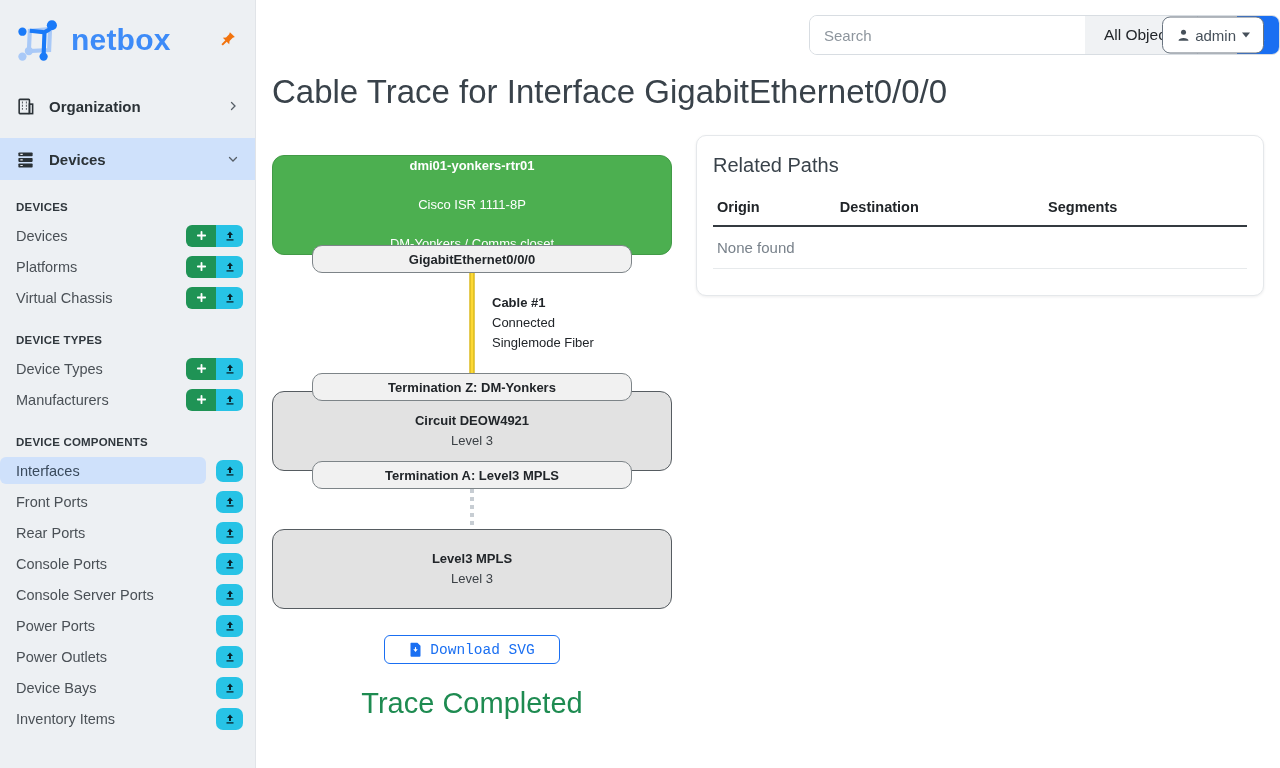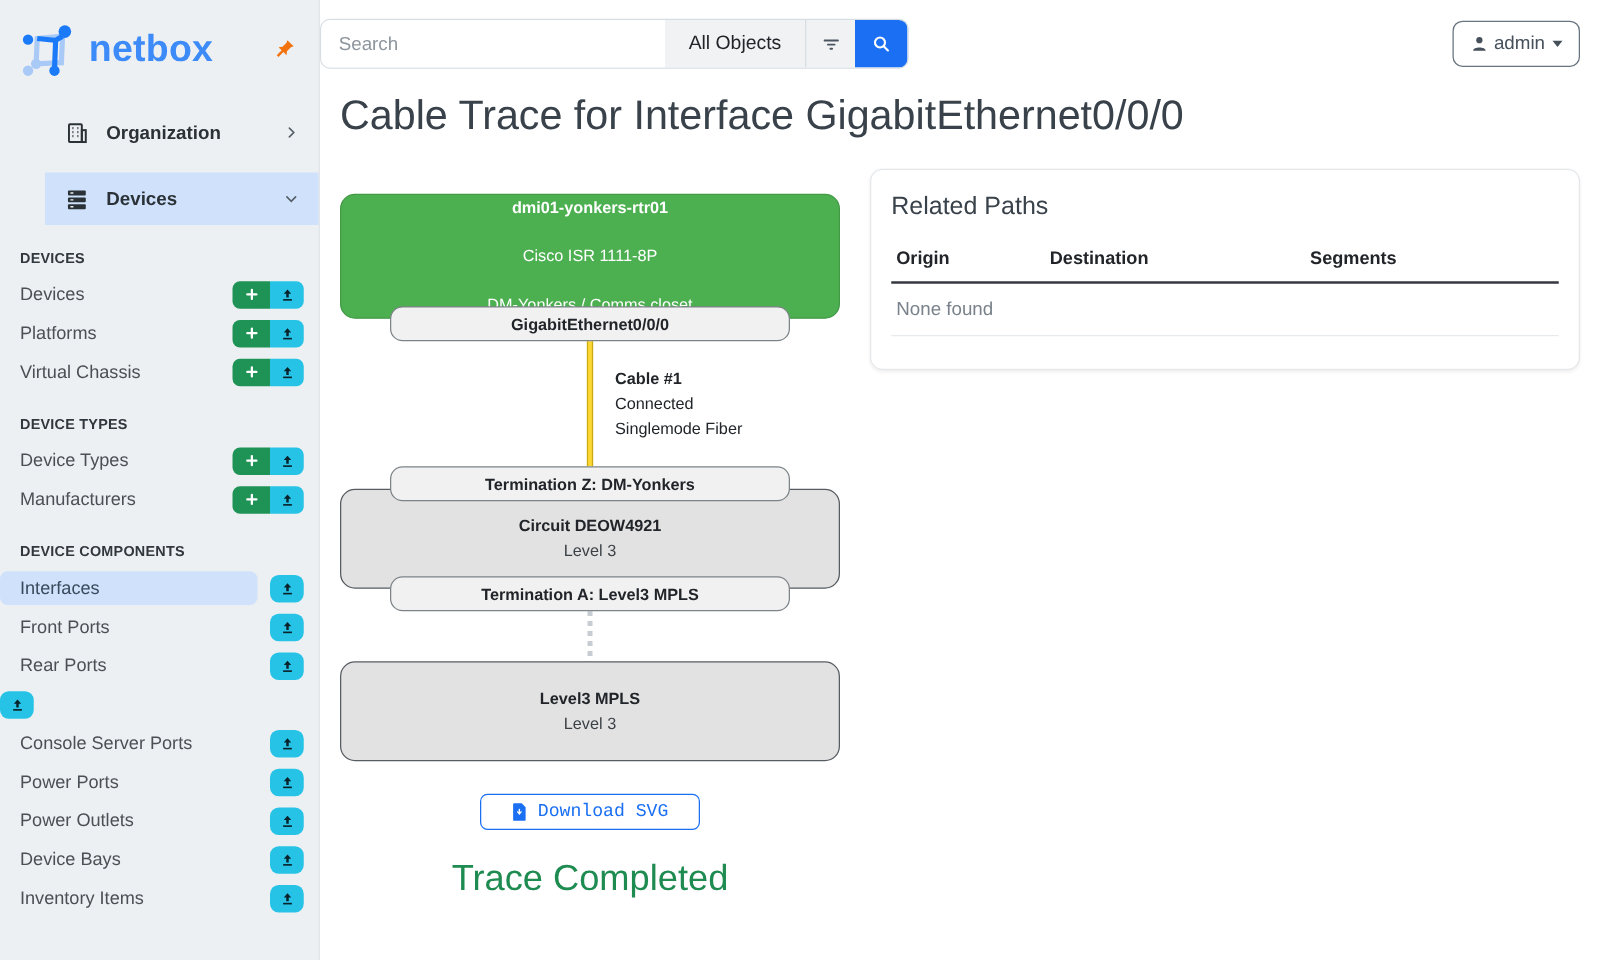--- a/index.html
+++ b/index.html
@@ -25,21 +25,21 @@
   .brand { display:flex; align-items:center; gap:9px; cursor:pointer; }
   .brand-word {
     font-size:30px; font-weight:700; color:#3d8bf8; letter-spacing:0.2px;
   }
   .pin-btn { background:none; border:none; cursor:pointer; padding:2px; }
 
   .nav-group {
     height:42px; margin-top:5px;
     display:flex; align-items:center; gap:14px;
     padding:0 16px; cursor:pointer;
-    font-size:15px; font-weight:700; color:#2b3237;margin-left:36px;
+    font-size:15px; font-weight:700; color:#2b3237;
   }
   .nav-group + .nav-group { margin-top:11px; }
   .nav-group.active { background:#cfe1fb; }
   .nav-group .grow { flex:1; }
 
   .section-title {
     margin:21px 16px 7px;
     font-size:11.5px; font-weight:700; color:#30373d; letter-spacing:0.2px;
   }
   .nav-item {
@@ -59,21 +59,21 @@
   .btn-import {
     width:27px; height:22px; background:#27c3e6; border:none; cursor:pointer;
     border-radius:0 6px 6px 0; display:flex; align-items:center; justify-content:center;
   }
   .btn-import.solo { border-radius:7px; }
 
   
   .main { flex:1; height:768px; overflow:hidden; background:#fff; }
   .topbar {
     position:relative; height:70px;
-    display:flex; align-items:center; justify-content:flex-start;
+    display:flex; align-items:center; justify-content:flex-end;
   }
   .search-group {
     display:flex; height:40px; width:471px;
     border:1px solid #d8dde2; border-radius:8px; overflow:hidden; background:#fff;
   }
   .search-input {
     flex:1; border:none; outline:none; padding:0 14px;
     font-size:15px; color:#212529; font-family:inherit;
   }
   .search-input::placeholder { color:#8d959d; }
@@ -390,20 +390,21 @@
           <span class="icon">
             <svg width="12" height="12" viewBox="0 0 24 24" fill="#08232b">
               <path d="M12 3 L18 10 H14 V16 H10 V10 H6 Z"></path>
               <rect x="5" y="18.5" width="14" height="2.6"></rect>
             </svg>
           </span>
         </button>
       </span>
   </div>
   <div class="nav-item">
+    <a class="label-area">Console Ports</a>
     <span class="btn-group">
         <button class="btn-import solo">
           <span class="icon">
             <svg width="12" height="12" viewBox="0 0 24 24" fill="#08232b">
               <path d="M12 3 L18 10 H14 V16 H10 V10 H6 Z"></path>
               <rect x="5" y="18.5" width="14" height="2.6"></rect>
             </svg>
           </span>
         </button>
       </span>

